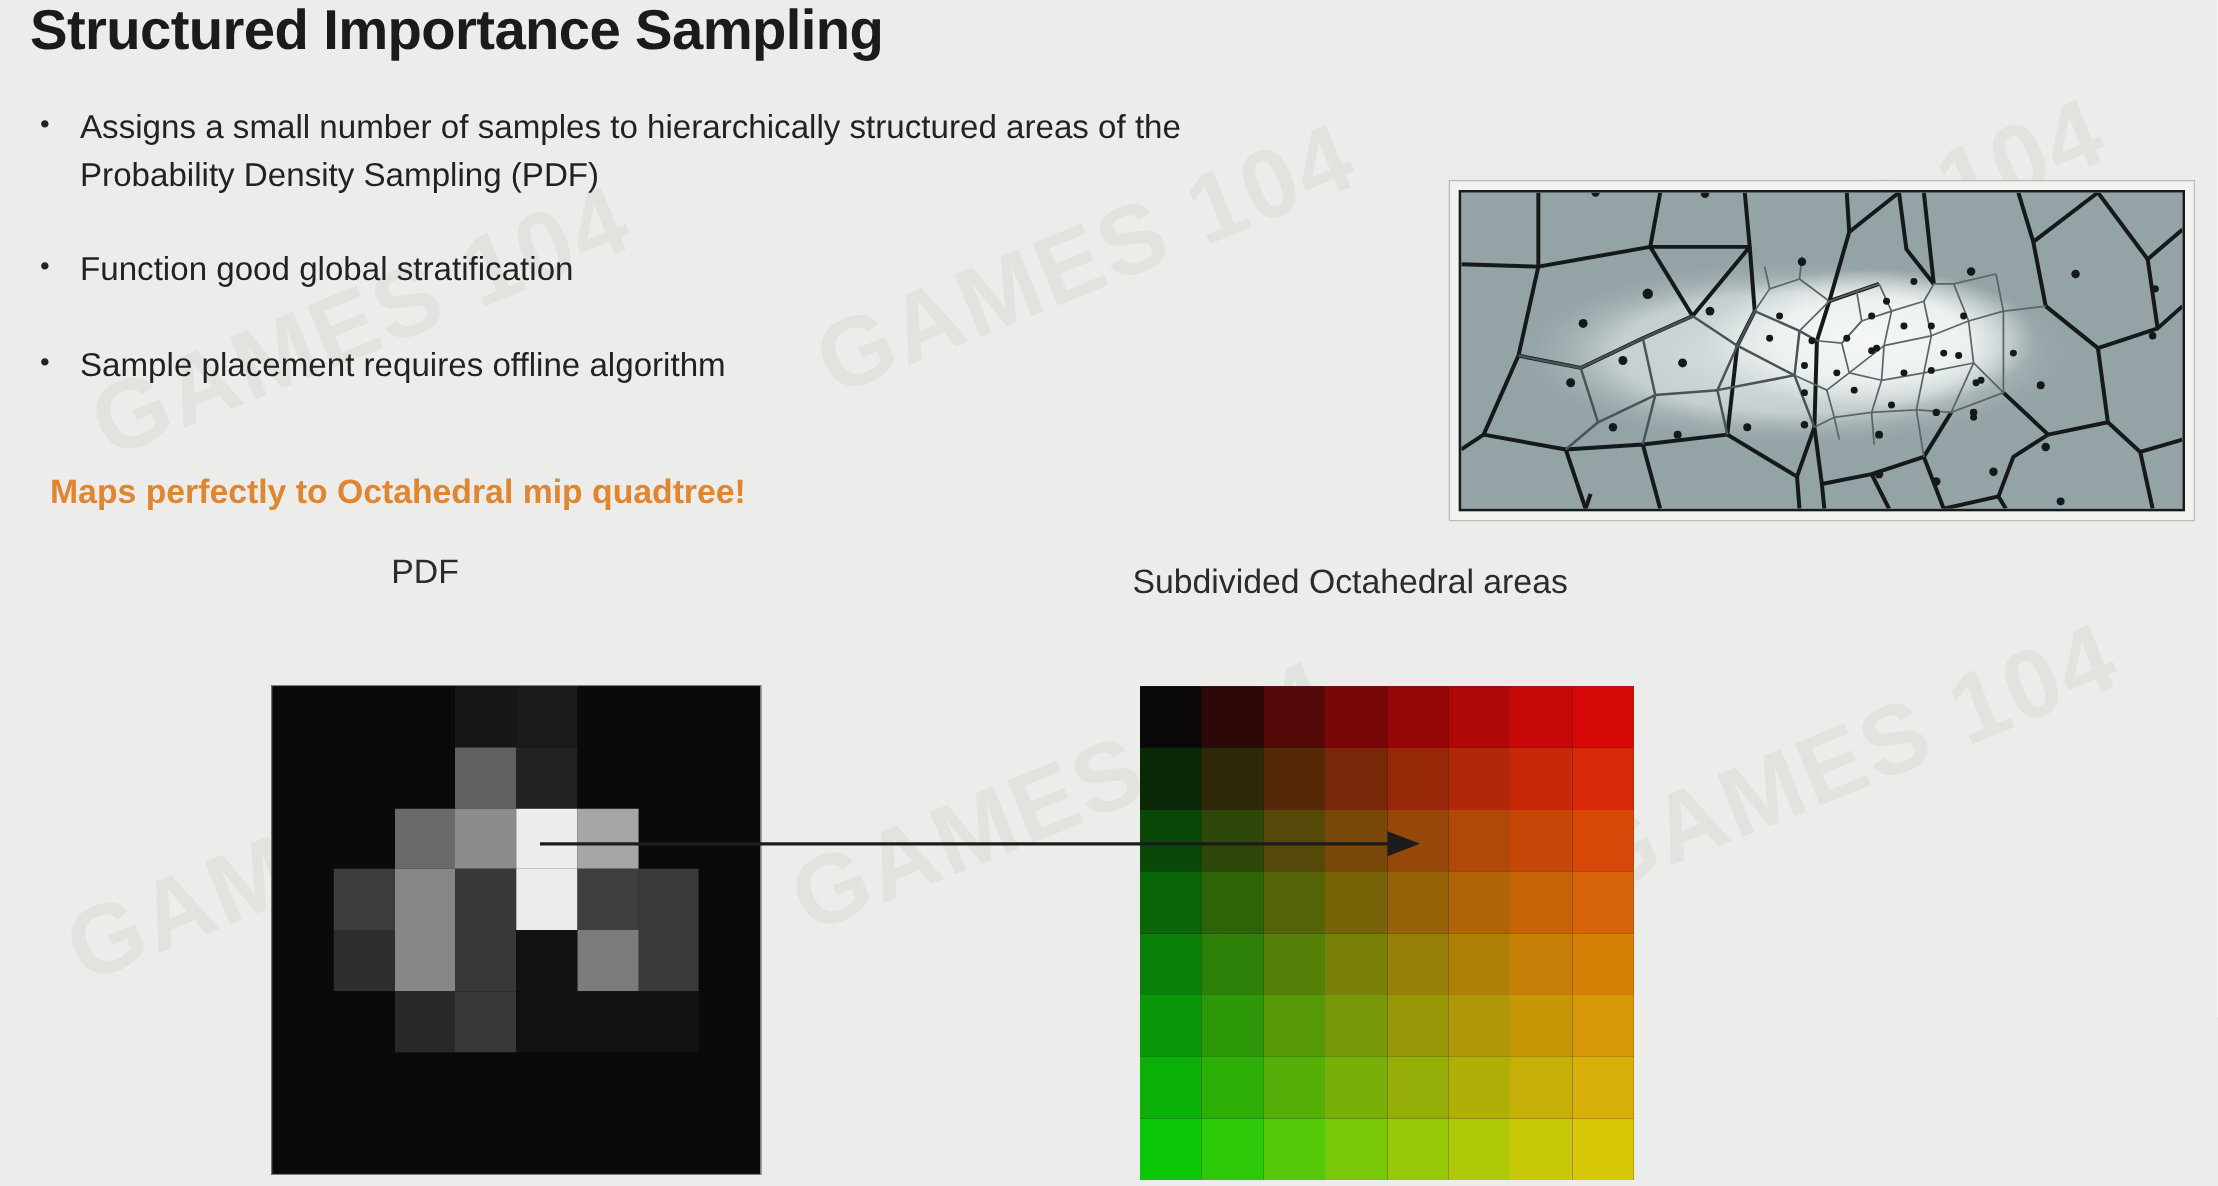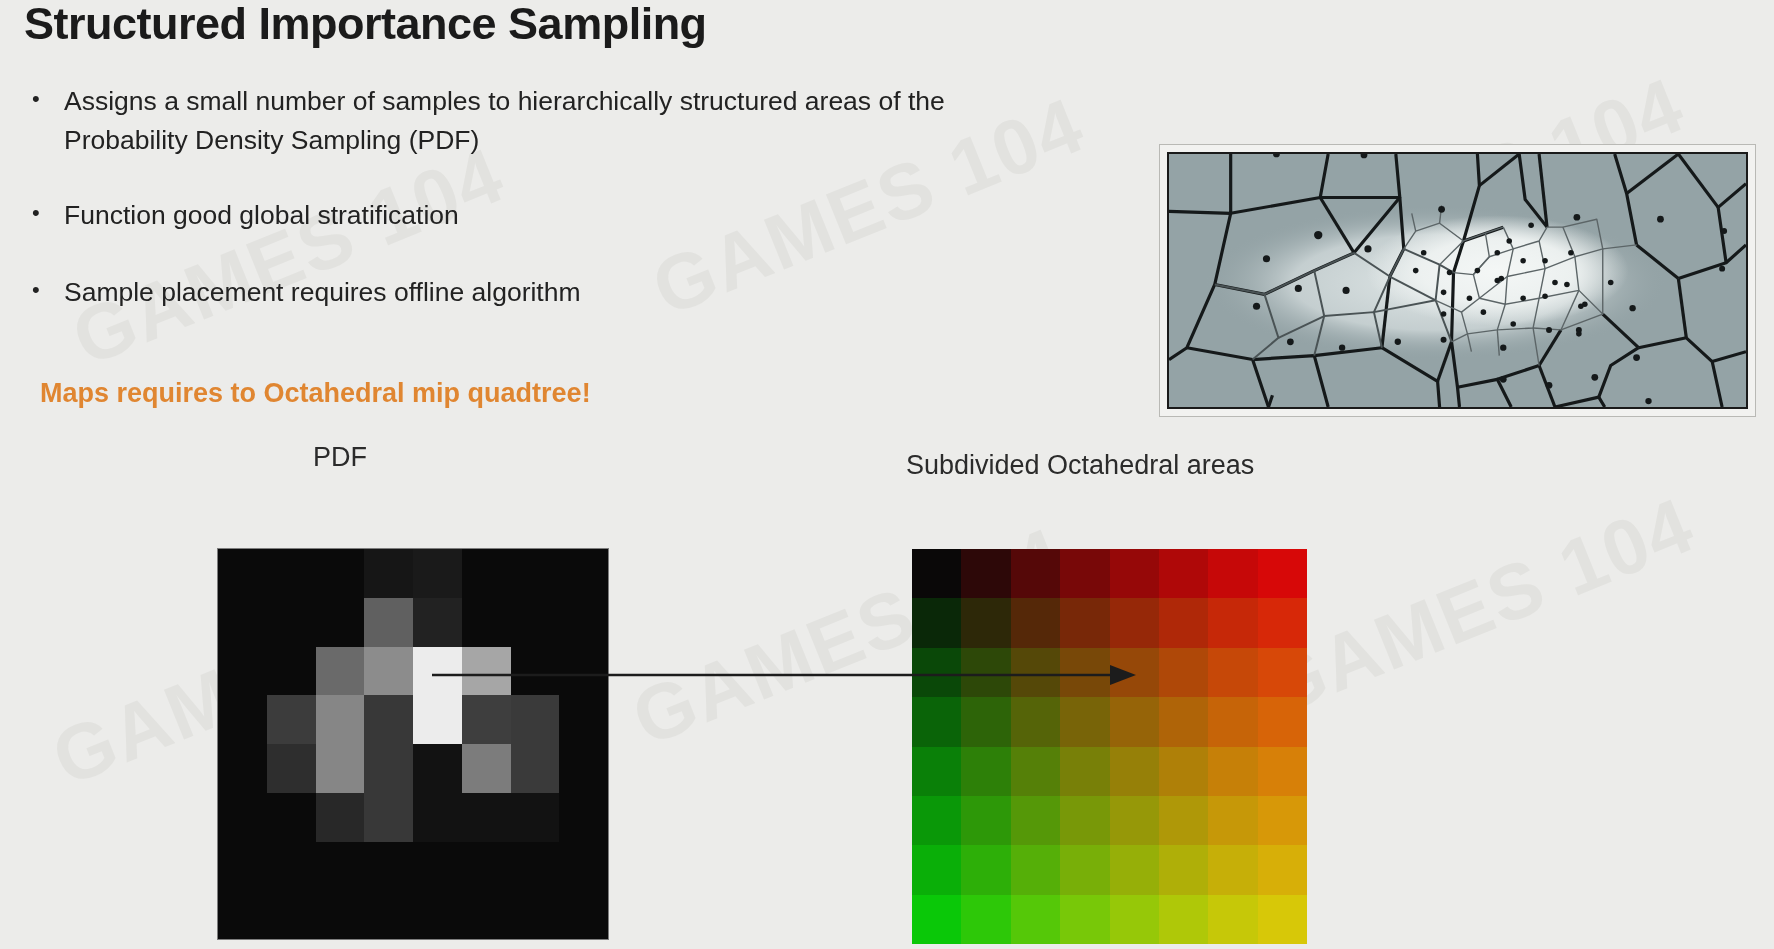--- a/index.html
+++ b/index.html
@@ -184,21 +184,21 @@
     <div class="bullet-row" id="bullet-1">
       <div class="bullet-dot">•</div>
       <div class="bullet-text">Function good global stratification</div>
     </div>
 
     <div class="bullet-row" id="bullet-2">
       <div class="bullet-dot">•</div>
       <div class="bullet-text">Sample placement requires offline algorithm</div>
     </div>
 
-    <div id="highlight">Maps requires to Octahedral mip quadtree!</div>
+    <div id="highlight">Maps perfectly to Octahedral mip quadtree!</div>
 
     <div id="voronoi-panel">
       <div id="voronoi-inner">
         <svg width="100%" height="100%" viewBox="0 0 580 256" preserveAspectRatio="none">
           <defs>
             <radialGradient id="glowOuter" cx="50%" cy="50%" r="50%">
               <stop offset="0%" stop-color="#dfe6e6" stop-opacity="1"></stop>
               <stop offset="62%" stop-color="#cdd6d7" stop-opacity="0.85"></stop>
               <stop offset="100%" stop-color="#94a3a6" stop-opacity="0"></stop>
             </radialGradient>

